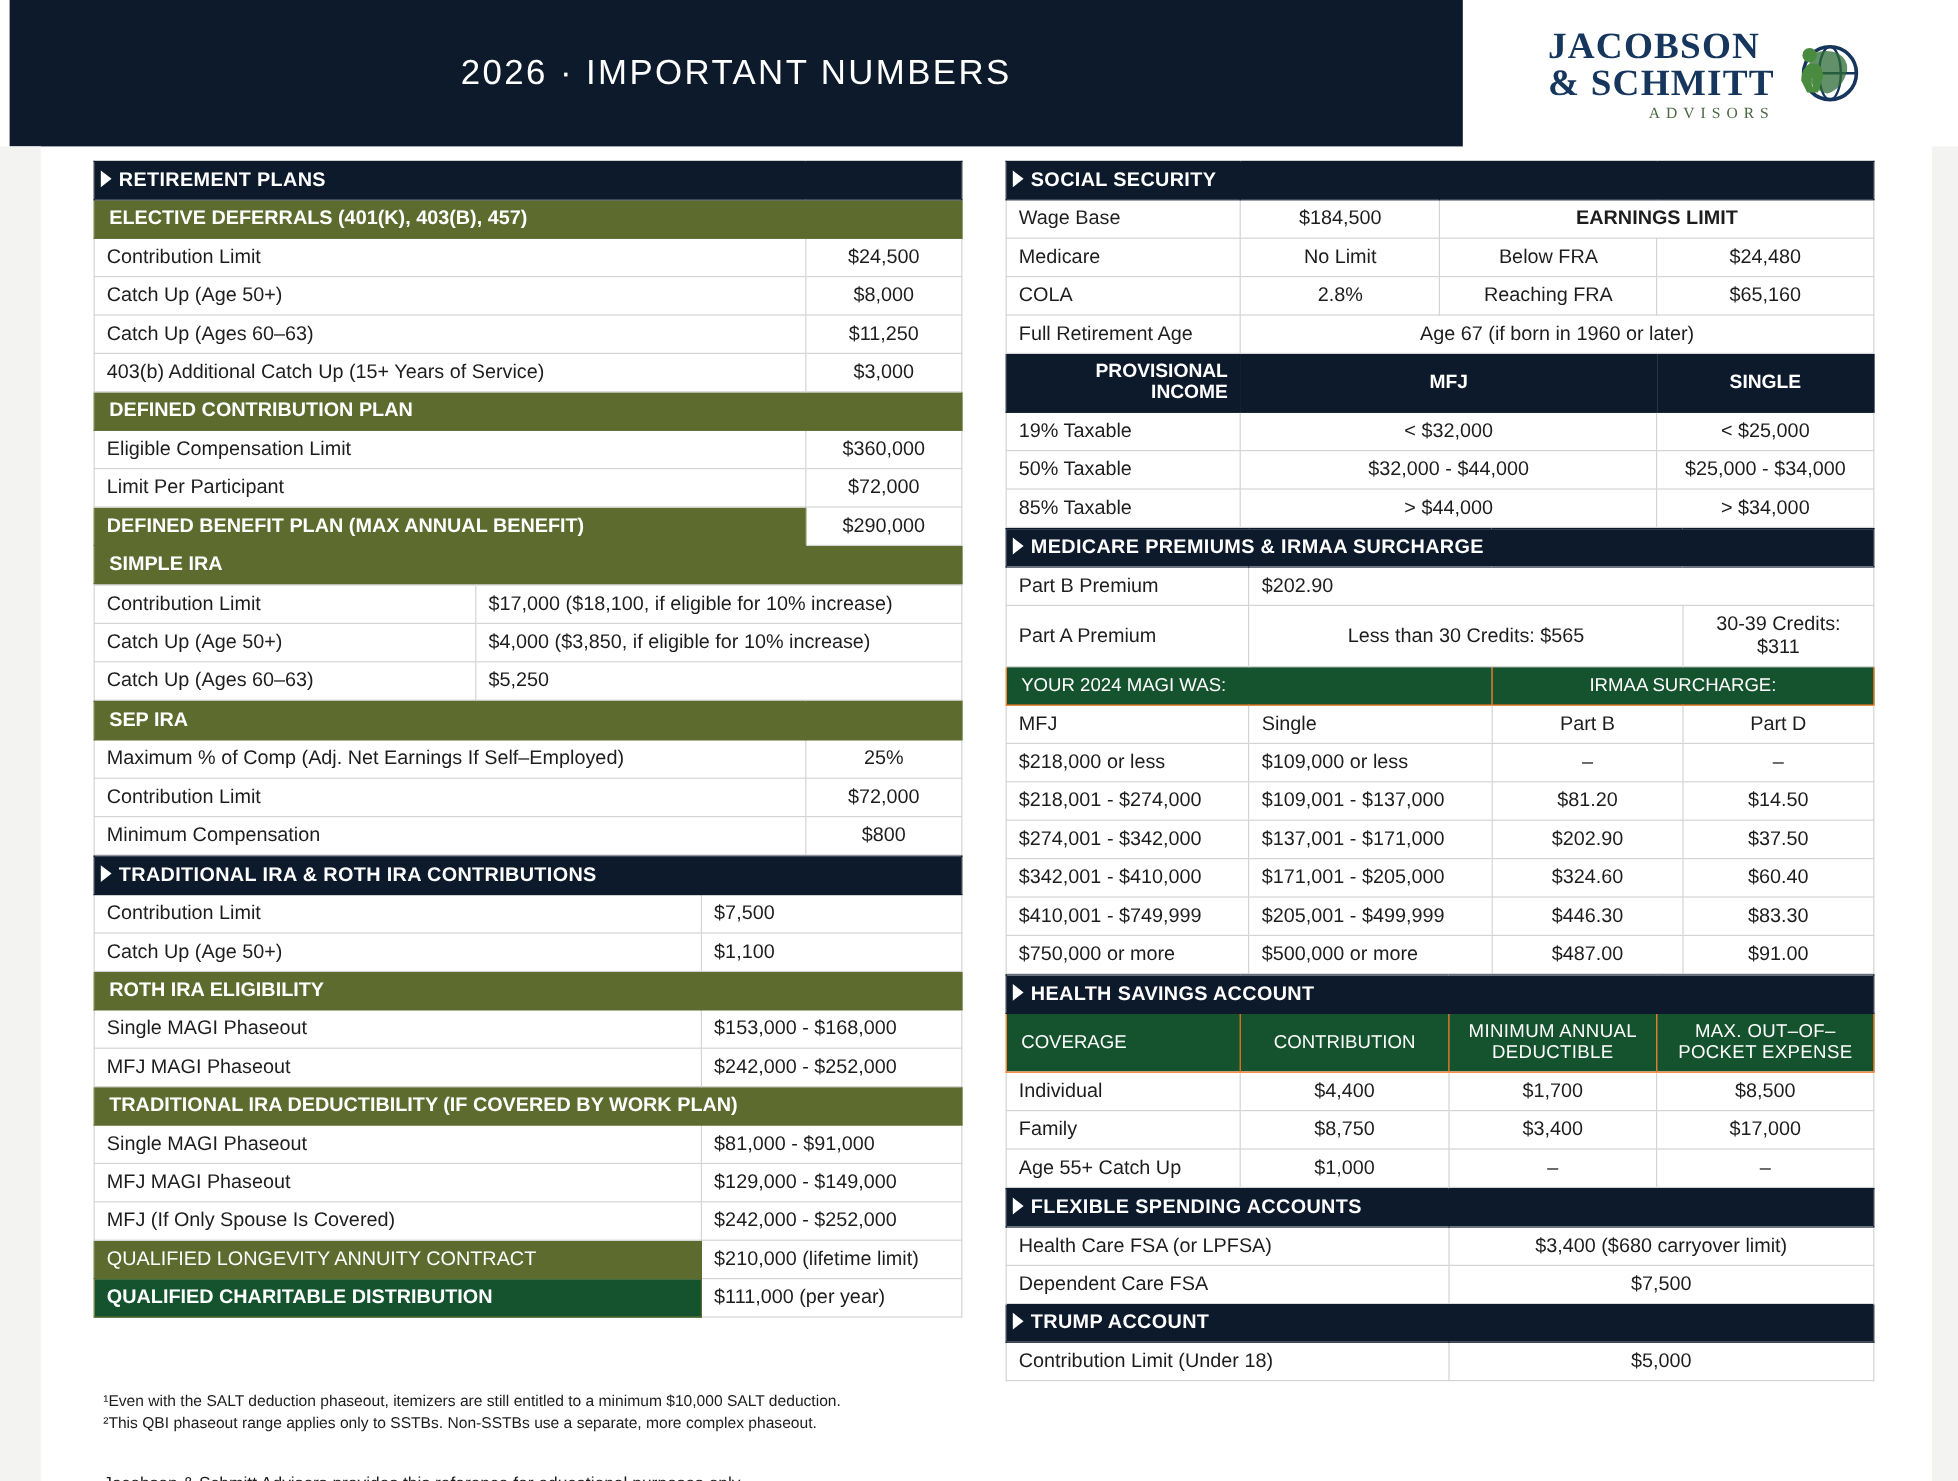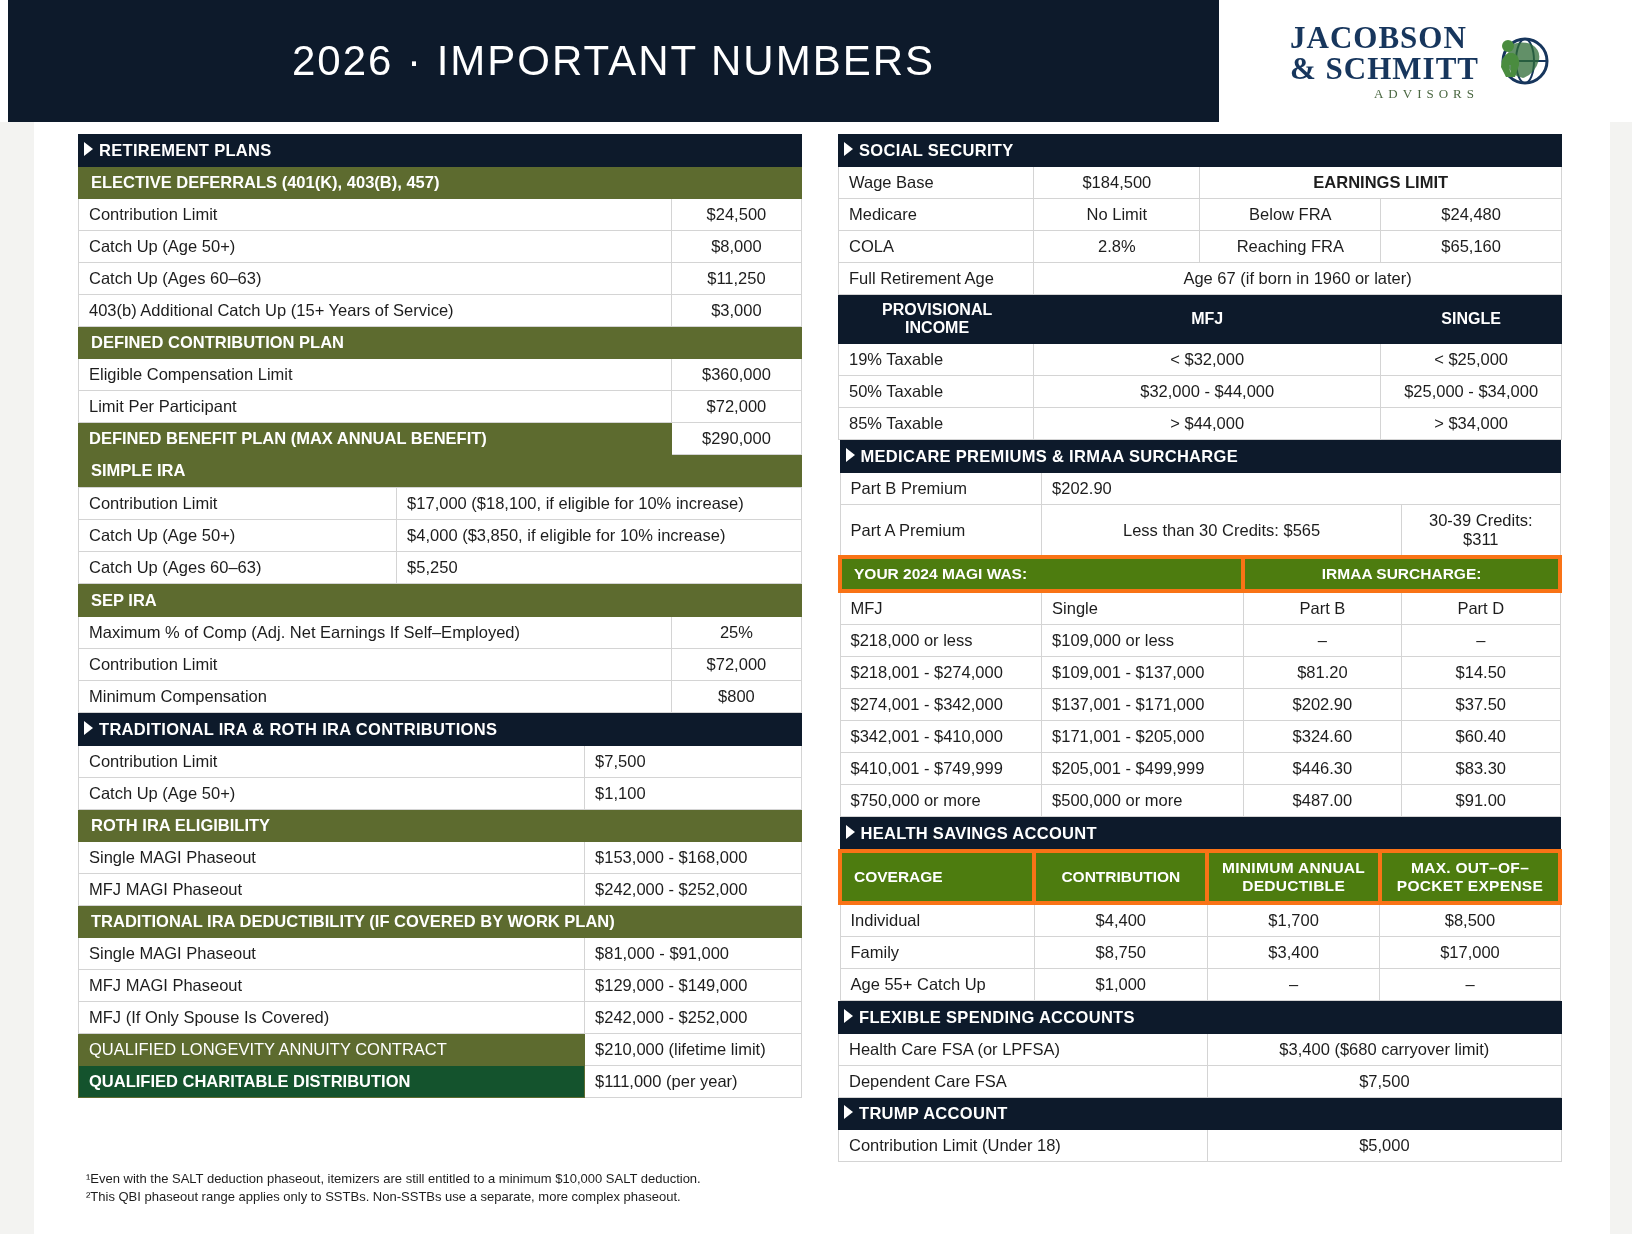--- a/index.html
+++ b/index.html
@@ -25,21 +25,21 @@
   .header-bar {
     flex: 0 0 1211px;
     background: #0d1a2b;
     display: flex;
     align-items: center;
     justify-content: center;
     margin-left: 8px;
   }
   .header-title {
     color: #ffffff;
-    font-size: 42px;
+    font-size: 29px;
     letter-spacing: 2px;
     font-weight: 400;
     font-family: "Liberation Sans", sans-serif;
   }
   .header-logo {
     flex: 1;
     display: flex;
     align-items: center;
     justify-content: center;
     gap: 10px;
@@ -111,37 +111,37 @@
   tr.bar-olive td {
     background: #5d6b2f;
     color: #ffffff;
     font-weight: bold;
     font-size: 16.5px;
     border: 1px solid #5d6b2f;
     padding-left: 12px;
     height: 30px;
   }
   tr.hdr-olive td {
-    background: #4d7c0f;
+    background: #14532d;
     color: #ffffff;
-    font-weight: bold;
+    font-weight: normal;
     text-align: center;
     font-size: 15.5px;
-    border: 4px solid #f97316;
+    border: 1px solid #f97316;
   }
   tr.hdr-olive td.left { text-align: left; padding-left: 12px; }
   tr.hdr-dark td {
     background: #0d1a2b;
     color: #ffffff;
     font-weight: bold;
     text-align: center;
     font-size: 16px;
     border: 1px solid #0d1a2b;
   }
-  tr.hdr-dark td.left { text-align: center; padding-left: 12px; }
+  tr.hdr-dark td.left { text-align: right; padding-left: 12px; }
   td.small-hdr { font-size: 11.5px; line-height: 1.15; letter-spacing: .3px; }
 
   
   .footnotes {
     padding: 8px 70px 0 86px;
     font-size: 13px;
     color: #1d1d1d;
     line-height: 1.45;
   }
   .footline-cut {

